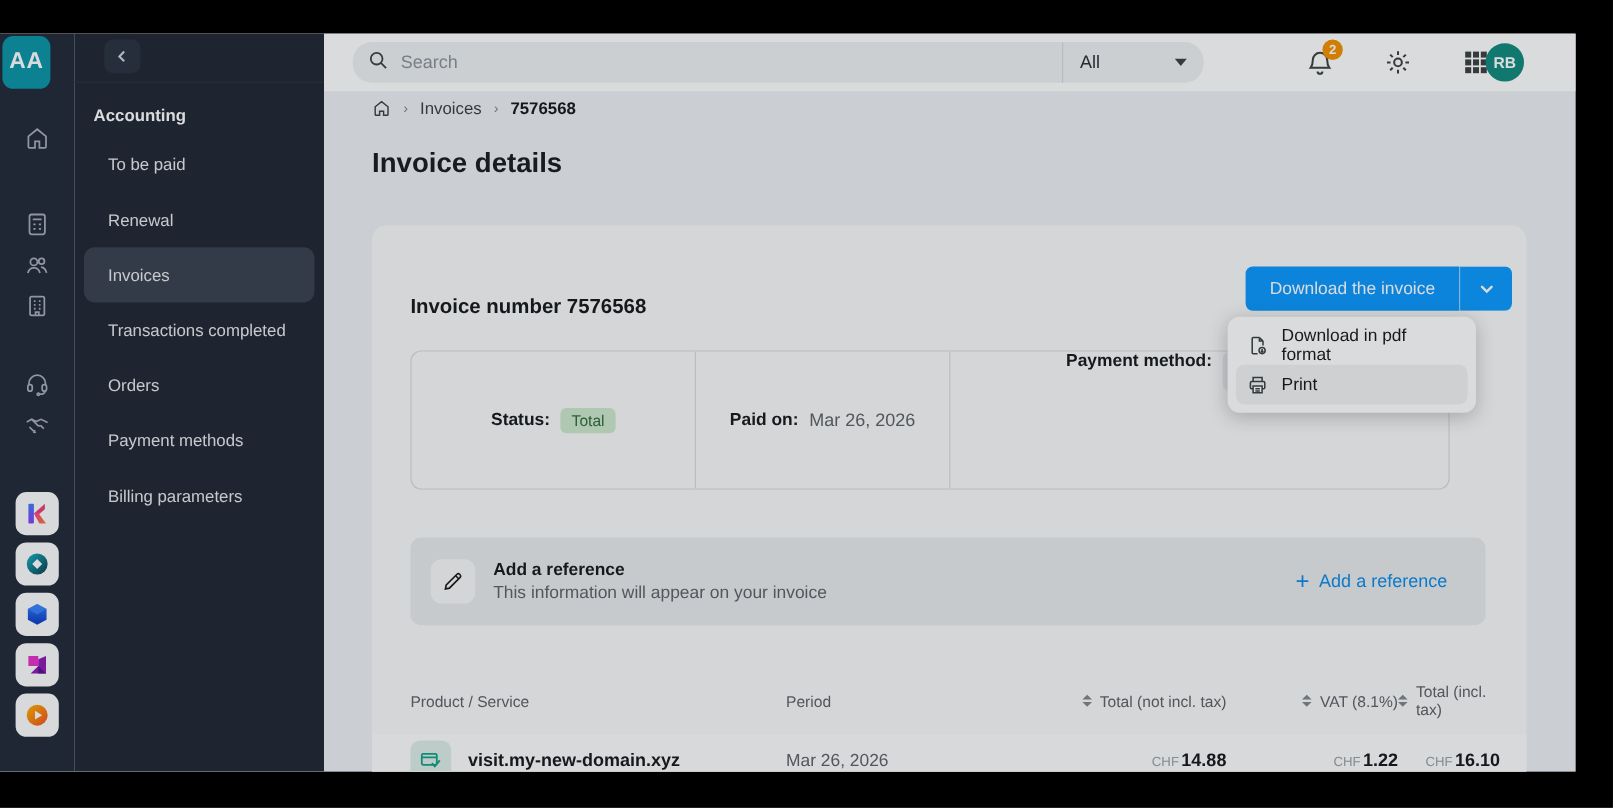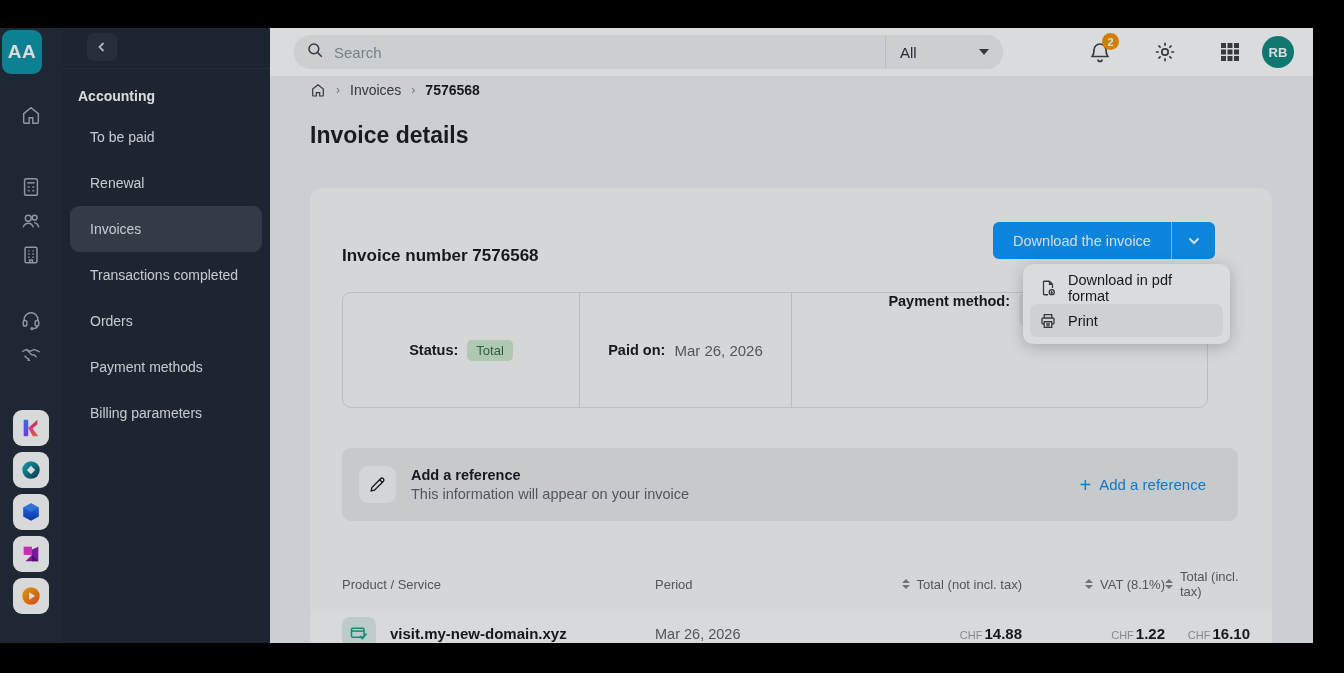--- a/index.html
+++ b/index.html
@@ -28,34 +28,34 @@
   
   .topbar { position:absolute; left:270px; top:0; right:0; height:48px; background:#fff; z-index:5; }
   .searchwrap { position:absolute; left:24px; top:7px; width:709px; height:34px; background:#eef1f3; border-radius:16px; display:flex; align-items:center; }
   .searchwrap .mag { margin-left:12px; color:#3c4043; }
   .search-ph { margin-left:10px; font-size:15px; color:#8b929a; flex:1; }
   .all-seg { width:118px; height:100%; border-left:1px solid #d7dadd; display:flex; align-items:center; justify-content:space-between; padding:0 14px; font-size:15px; color:#2c3035; }
   .all-seg .carett { width:0; height:0; border-left:5px solid transparent; border-right:5px solid transparent; border-top:6px solid #3c4043; }
   .tb-icon { position:absolute; top:12px; width:24px; height:24px; color:#3c4043; }
   .bell { left:818px; } .gearp { left:883px; } .gridp { left:948px; }
   .nbadge { position:absolute; left:832px; top:5px; min-width:17px; height:17px; border-radius:9px; background:#f59100; color:#fff; font-size:11px; font-weight:bold; display:flex; align-items:center; justify-content:center; padding:0 4px; }
-  .avatar { position:absolute; left:992px; top:8px; width:32px; height:32px; border-radius:50%; background:#108a7e; color:#fff; font-size:13px; font-weight:bold; display:flex; align-items:center; justify-content:center; }
+  .avatar { position:absolute; left:968px; top:8px; width:32px; height:32px; border-radius:50%; background:#108a7e; color:#fff; font-size:13px; font-weight:bold; display:flex; align-items:center; justify-content:center; }
 
   
   .crumbs { position:absolute; left:310px; top:54px; display:flex; align-items:center; gap:10px; font-size:14px; color:#3c4043; z-index:3; }
   .crumbs .sep { color:#80868b; font-size:12px; }
   .crumbs .last { font-weight:bold; color:#17191c; }
   .crumbs .homeic { color:#3c4043; display:flex; }
   .page-title { position:absolute; left:310px; top:94px; font-size:23px; font-weight:bold; color:#191c20; z-index:3; }
 
   
   .card { position:absolute; left:310px; top:160px; width:962px; height:455px; background:#f8f9fa; border-radius:12px 12px 0 0; z-index:3; }
   .inv-heading { position:absolute; left:32px; top:68px; transform:translateY(-50%); font-size:17px; font-weight:bold; color:#17191c; }
 
-  .dl-group { position:absolute; left:683px; top:34px; display:flex;justify-content:flex-end; }
+  .dl-group { position:absolute; left:728px; top:34px; display:flex;justify-content:flex-end; }
   .dl-main { width:178px; height:37px; background:#0b98ff; border:none; border-radius:6px 0 0 6px; color:#fff; font-size:14.5px; font-family:inherit; cursor:pointer; }
   .dl-caret { width:44px; height:37px; background:#0b9bff; border:none; border-left:1px solid rgba(255,255,255,.55); border-radius:0 6px 6px 0; color:#fff; cursor:pointer; position:relative; z-index:45; display:flex; align-items:center; justify-content:center; }
 
   .dropdown { position:absolute; left:713px; top:76px; width:207px; background:#fff; border-radius:10px; box-shadow:0 3px 16px rgba(0,0,0,.22); padding:7px; z-index:45; }
   .dd-item { display:flex; align-items:center; gap:11px; height:33px; padding:0 9px; border-radius:7px; font-size:14.5px; color:#17191c; cursor:pointer; }
   .dd-item.hovered { background:#f1f2f3; }
   .dd-item svg { width:18px; height:18px; color:#3c4043; flex:none; }
 
   .status-box { position:absolute; left:32px; top:104px; width:866px; height:116px; border:1px solid #dadde1; border-radius:9px; display:grid; grid-template-columns:236px 212px 1fr; }
   .st-col { display:flex; flex-direction:row; align-items:center; justify-content:center; gap:9px; position:relative; }

